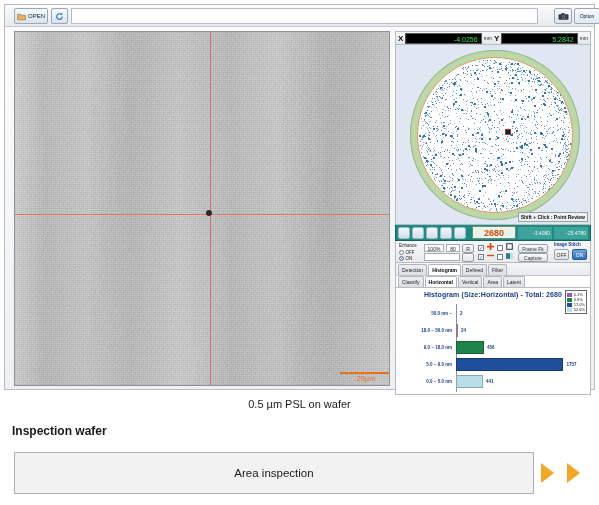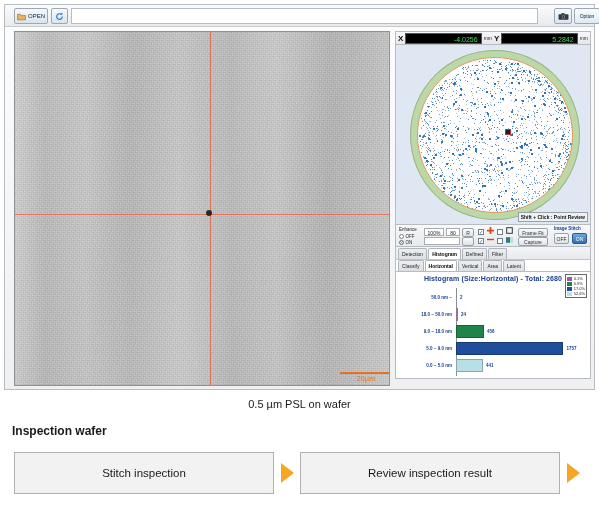--- a/index.html
+++ b/index.html
@@ -2258,20 +2258,30 @@
               <div class="wd" style="left: 130.4px; top: 131.6px; opacity: 0.84;"></div>
               <div class="wd" style="left: 127.1px; top: 32.4px; opacity: 0.75;"></div>
               <div class="wd" style="left: 13px; top: 58.8px; opacity: 0.74;"></div>
             </div>
           <div id="wafer-cursor"></div>
         </div>
       </div>
       <div id="wafer-hint">Shift + Click : Point Review</div>
     </div>
 
+    <div id="status-strip">
+      <div class="sq-btn"></div>
+      <div class="sq-btn"></div>
+      <div class="sq-btn"></div>
+      <div class="sq-btn"></div>
+      <div class="sq-btn"></div>
+      <div id="defect-count">2680</div>
+      <div class="st-coord">-3.4080</div>
+      <div class="st-coord">-25.4780</div>
+    </div>
 
     <div id="ctrl-strip">
       <div class="ctl" style="left:3px; top:2px; font-size:4.5px;">Enhance</div>
       <div class="ctl" style="left:3px; top:8px;">
         <span class="radio-dot"></span>
         <span style="font-size:4.5px;">OFF</span>
       </div>
       <div class="ctl" style="left:3px; top:14px;">
         <span class="radio-dot sel"></span>
         <span style="font-size:4.5px;">ON</span>
@@ -2402,24 +2412,21 @@
     </div>
 
   </div>
 </div>
 
 <div id="caption">0.5 µm PSL on wafer</div>
 
 <div id="flow-title">Inspection wafer</div>
 <div id="flow-row">
     <div class="flow-box">
-      <span>Stitch inspection</span>
+      <span>Area inspection</span>
     </div>
     <div class="flow-arrow">
       <i style="border-left-color: rgb(245, 166, 35);"></i>
-    </div>
-    <div class="flow-box">
-      <span>Review inspection result</span>
     </div>
     <div class="flow-arrow">
       <i style="border-left-color: rgb(245, 166, 35);"></i>
     </div>
   </div>
 
 </body></html>

